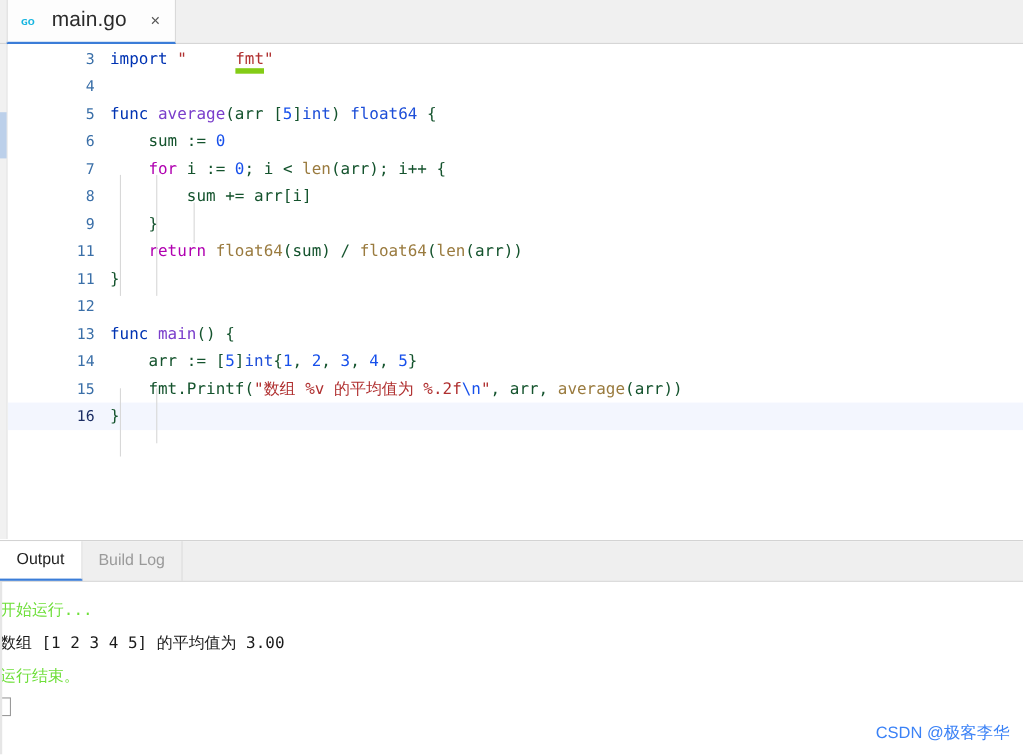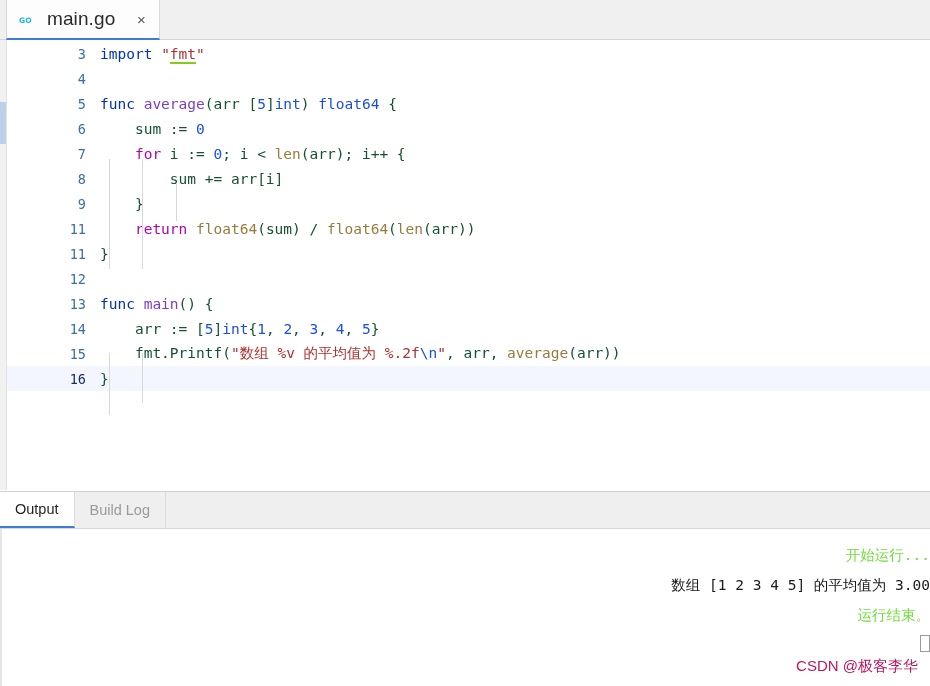--- a/index.html
+++ b/index.html
@@ -151,34 +151,34 @@
   .t-kw2     { color: #b000b0; }
   .t-fn      { color: #7a3ecb; }
   .t-type    { color: #1d4ed8; }
   .t-num     { color: #1750eb; }
   .t-str     { color: #b03030; }
   .t-esc     { color: #1750eb; }
   .t-call    { color: #9a7b3f; }
   .t-plain   { color: #14532d; }
   .t-import-pkg {
     color: #b03030;
-    border-bottom: 2px solid #84cc16;
+    border-bottom: 5px solid #84cc16;
+    margin-left: 44px;
   }
 
   
   .panel {
     position: absolute;
     left: 0;
     top: 491px;
     width: 930px;
     height: 195px;
     background: #ffffff;
     border-top: 1px solid #cfcfcf;
     box-sizing: border-box;
-    text-align: right;
   }
   .panel-tabs {
     position: relative;
     height: 37px;
     background: #efefef;
     border-bottom: 1px solid #d6d6d6;
     display: flex;
     align-items: stretch;
     box-sizing: border-box;
   }
@@ -228,21 +228,21 @@
     border: 1px solid #9a9a9a;
     vertical-align: -2px;
   }
 
   
   .watermark {
     position: absolute;
     right: 12px;
     bottom: 10px;
     font-size: 15px;
-    color: #be185d;
+    color: #3b82f6;
     font-family: "Liberation Sans", "DejaVu Sans", sans-serif;
     white-space: nowrap;
     user-select: none;
   }
 </style>
 </head>
 <body>
 
 <div id="app">
 

